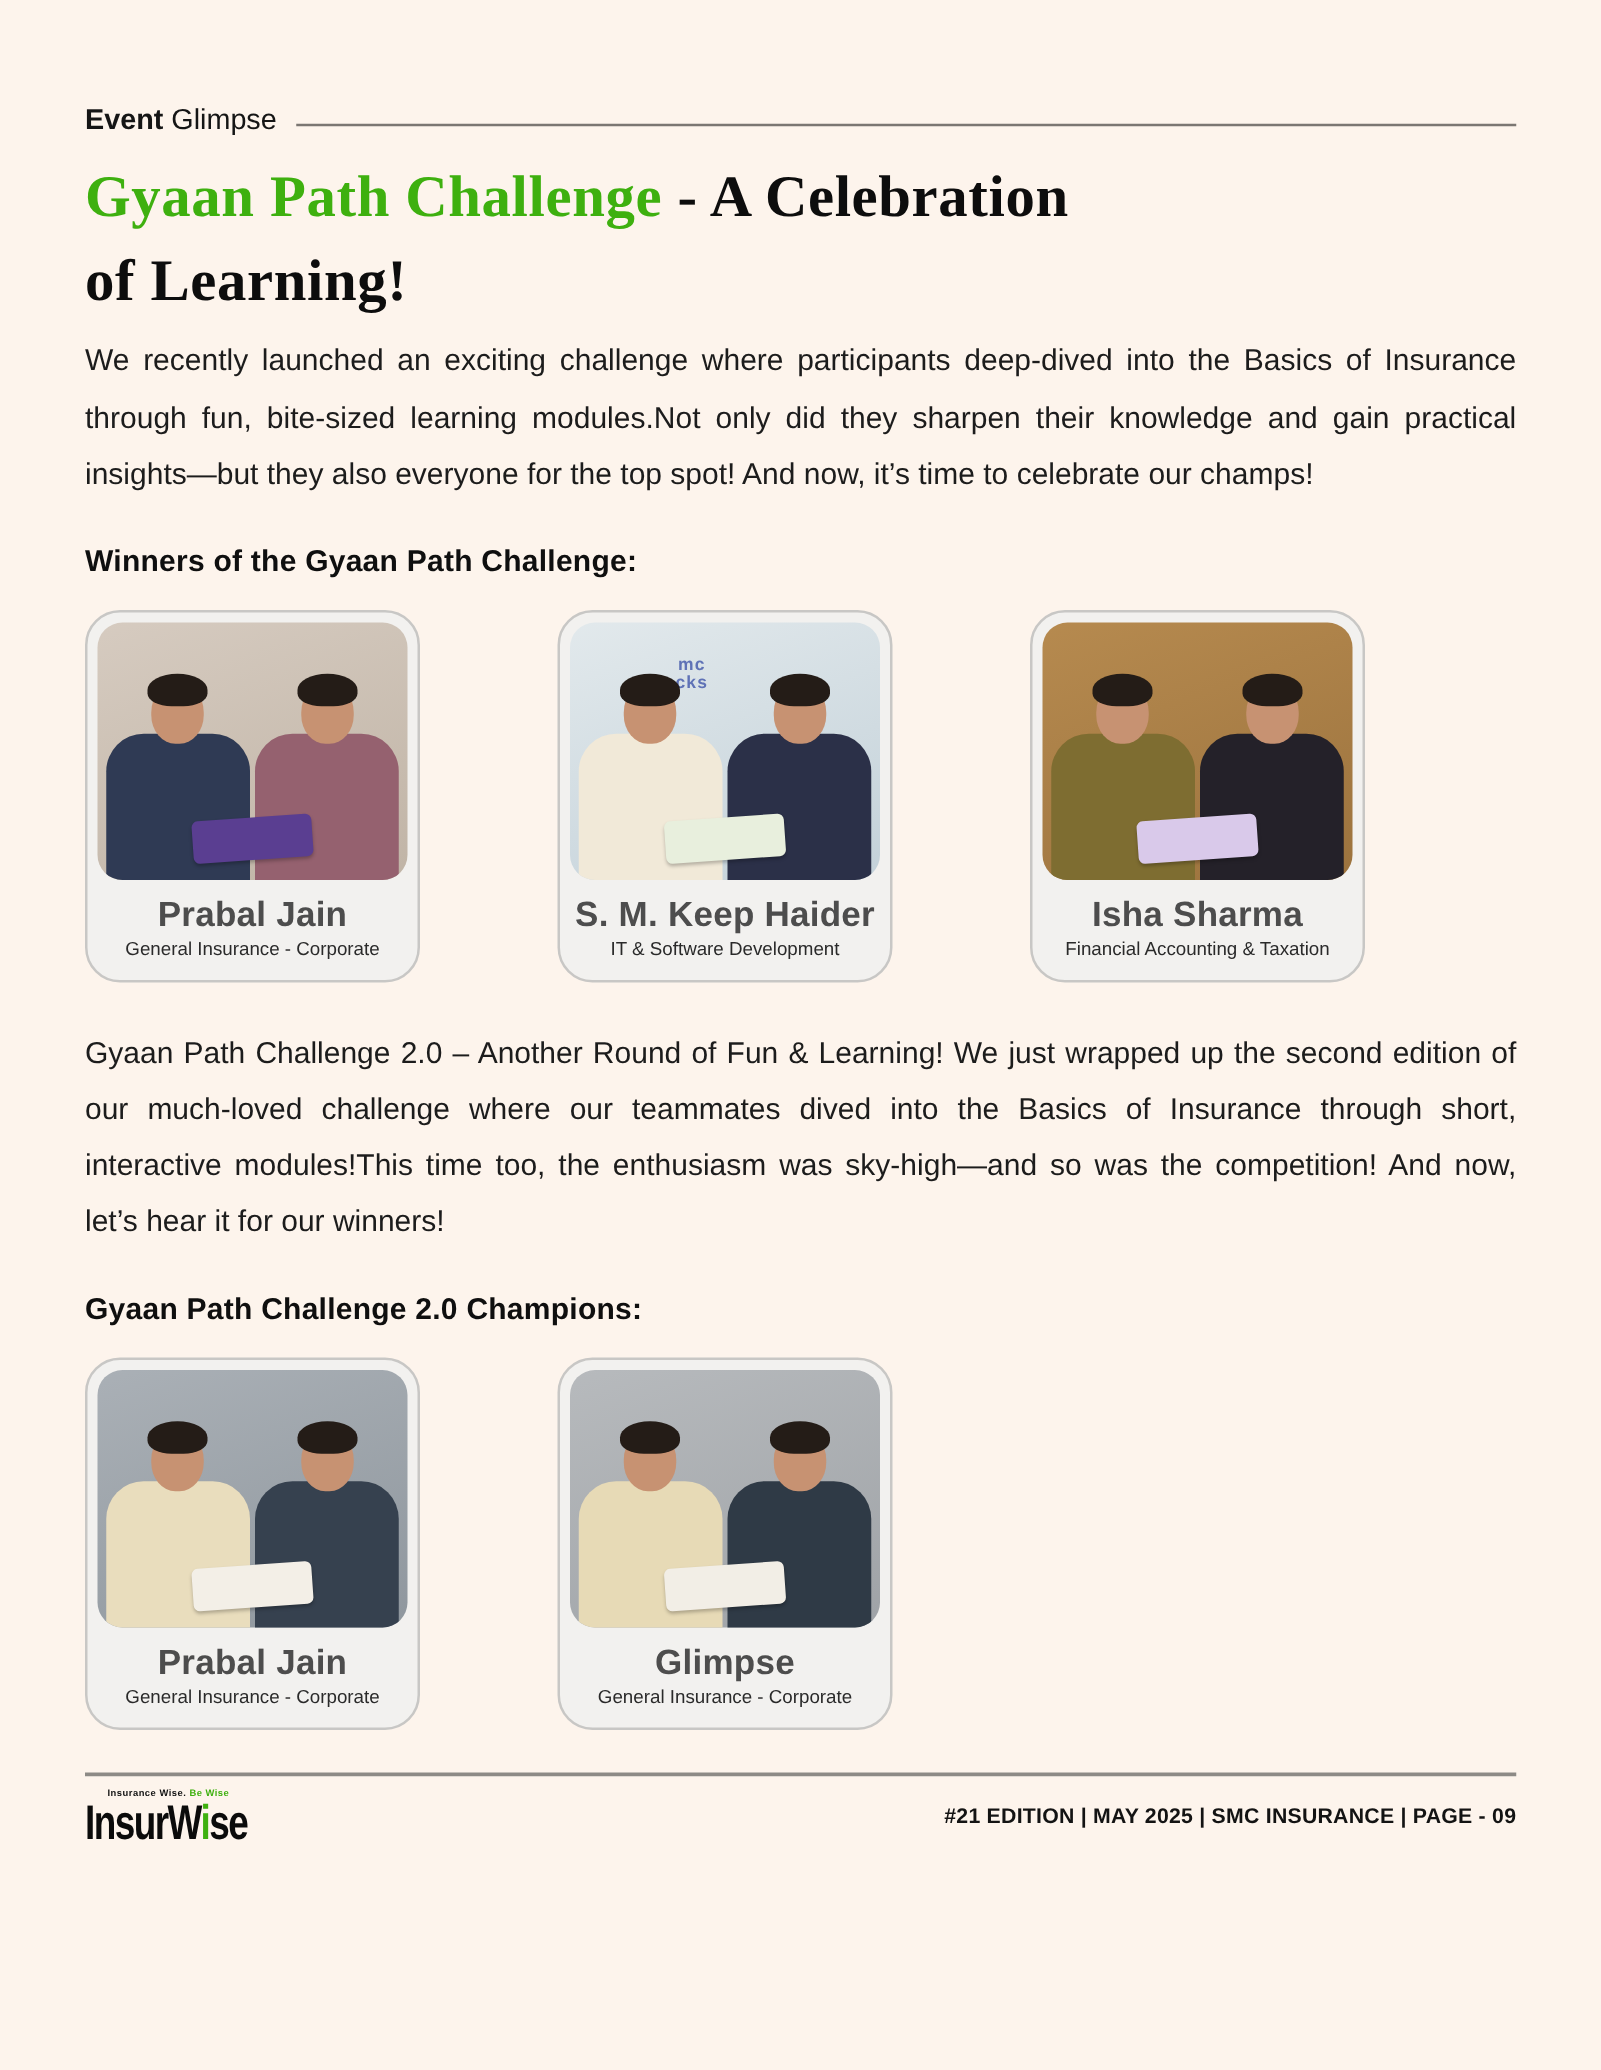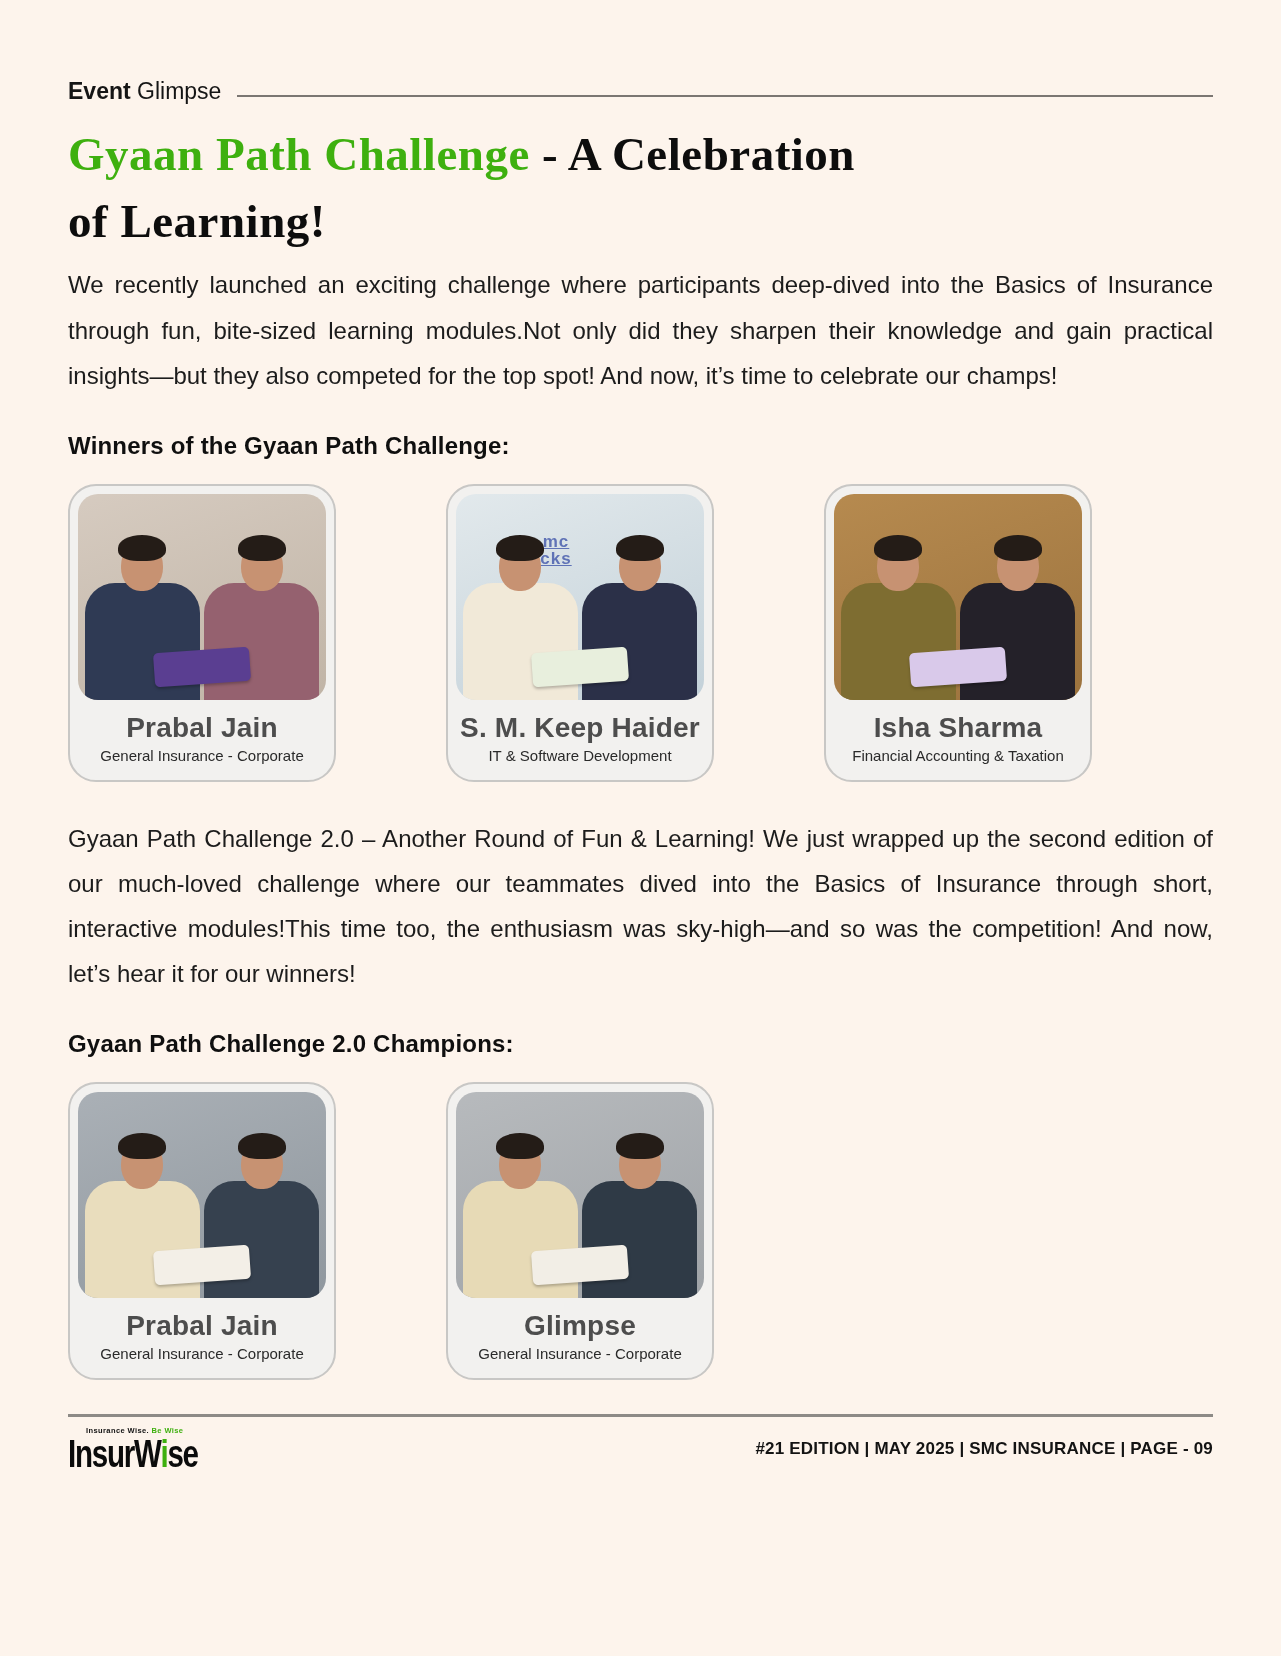--- a/index.html
+++ b/index.html
@@ -1,21 +1,21 @@
 <!DOCTYPE html>
 <html style="--page-bg: #fdf4ec; --accent-green: #3eb00f; --text-dark: #1c1c1c; --card-bg: #f2f1ef; --card-border: #c8c7c5; --name-color: #4d4d4d; --rule-gray: #8d8a86;"><head>
 <meta charset="utf-8">
 <style>
   :root{
     --page-bg:#fdf4ec; --accent-green:#3eb00f; --text-dark:#1c1c1c;
     --card-bg:#f2f1ef; --card-border:#c8c7c5; --name-color:#4d4d4d; --rule-gray:#8d8a86;
   }
   *{box-sizing:border-box; margin:0; padding:0;}
   body{width:1281px; height:1656px; background:var(--page-bg); font-family:"Liberation Sans",sans-serif; color:var(--text-dark); overflow:hidden;}
-  .page{padding:54px 68px 0 68px; width:1281px;margin-top:24px;}
+  .page{padding:82px 68px 0 68px; width:1281px;}
 
   .kicker-row{display:flex; align-items:center;}
   .kicker{font-size:23px; color:#151515;}
   .kicker b{font-weight:700;}
   .kicker-rule{flex:1; border-top:2px solid #7b7672; margin-left:16px; margin-top:8px;}
 
   .headline{font-family:"Liberation Serif",serif; font-weight:700; font-size:47px; line-height:1.42; margin-top:16px; color:#0d0d0d; letter-spacing:0.5px;}
   .headline .green{color:var(--accent-green);}
 
   .para{font-size:24px; line-height:1.88; text-align:justify; color:var(--text-dark); margin-top:8px;}
@@ -29,21 +29,21 @@
   .photo{position:relative; height:206px; border-radius:20px; overflow:hidden;
          background:linear-gradient(160deg, var(--wall,#cfc5ba) 0%, var(--wall2,#b8ad9f) 100%);}
   .person{position:absolute; bottom:-14px; width:46%; height:84%;}
   .person-left{left:3%;} .person-right{right:3%;}
   .head{width:42px; height:50px; border-radius:50% 50% 46% 46%; background:var(--skin,#c79272); margin:0 auto; position:relative;}
   .head::before{content:""; position:absolute; top:-6px; left:-3px; right:-3px; height:26px; border-radius:50% 50% 40% 40%; background:var(--hair,#241c17);}
   .torso{margin-top:-8px; height:calc(100% - 44px); border-radius:30px 30px 0 0;}
   .torso-left{background:var(--left-outfit,#444);}
   .torso-right{background:var(--right-outfit,#777);}
   .gift{position:absolute; bottom:16px; left:50%; transform:translateX(-50%) rotate(-4deg); width:96px; height:34px; border-radius:5px; background:var(--box,#eee); box-shadow:0 2px 3px rgba(0,0,0,.25); z-index:2;}
-  .signage{position:absolute; top:39px; left:34%; font-weight:800; font-size:17px; line-height:1.0; white-space:pre-line; color:var(--signage-color,transparent); opacity:.85; letter-spacing:1px;text-decoration:underline;}
+  .signage{position:absolute; top:26px; left:34%; font-weight:800; font-size:14px; line-height:1.0; white-space:pre-line; color:var(--signage-color,transparent); opacity:.85; letter-spacing:1px;}
   .card-name{font-size:28px; font-weight:700; color:var(--name-color); margin-top:12px; letter-spacing:0.2px;}
   .card-dept{font-size:15px; color:#2a2a2a; margin-top:3px;}
 
   .footer-rule{border-top:3px solid var(--rule-gray); margin-top:34px;}
   .footer-row{display:flex; justify-content:space-between; align-items:center; margin-top:10px;}
   .logo-block{line-height:1;}
   .logo-tagline{display:block; font-size:7.5px; font-weight:700; letter-spacing:0.4px; color:#111; margin-left:18px; margin-bottom:1px;}
   .logo-tagline .g{color:var(--accent-green);}
   .logo-text{font-size:36px; font-weight:800; letter-spacing:-1.5px; color:#0b0b0b; transform:scale(0.82,1.08); transform-origin:left center; display:inline-block;}
   .logo-text .g{color:var(--accent-green);}
@@ -57,21 +57,21 @@
   <div class="kicker-row">
     <div class="kicker"><b>Event</b>&nbsp;<span>Glimpse</span></div>
     <div class="kicker-rule"></div>
   </div>
 
   <h1 class="headline">
     <span class="green">Gyaan Path Challenge</span><span> - A Celebration</span><br>
     <span>of Learning!</span>
   </h1>
 
-  <p class="para">We recently launched an exciting challenge where participants deep-dived into the Basics of Insurance through fun, bite-sized learning modules.Not only did they sharpen their knowledge and gain practical insights—but they also competed for the top spot!  And now, it’s time to celebrate our champs!</p>
+  <p class="para">We recently launched an exciting challenge where participants deep-dived into the Basics of Insurance through fun, bite-sized learning modules.Not only did they sharpen their knowledge and gain practical insights—but they also everyone for the top spot!  And now, it’s time to celebrate our champs!</p>
 
   <h2 class="section-heading">Winners of the Gyaan Path Challenge:</h2>
 
   <div class="cards-row">
 
     <div class="card">
       <div class="photo" style="--wall: #d6cbc0; --wall2: #c0b4a6; --left-outfit: #2f3a54; --right-outfit: #95616f; --box: #5a3e91;">
         <span class="signage"></span>
         <div class="person person-left">
             <div class="head"></div>

